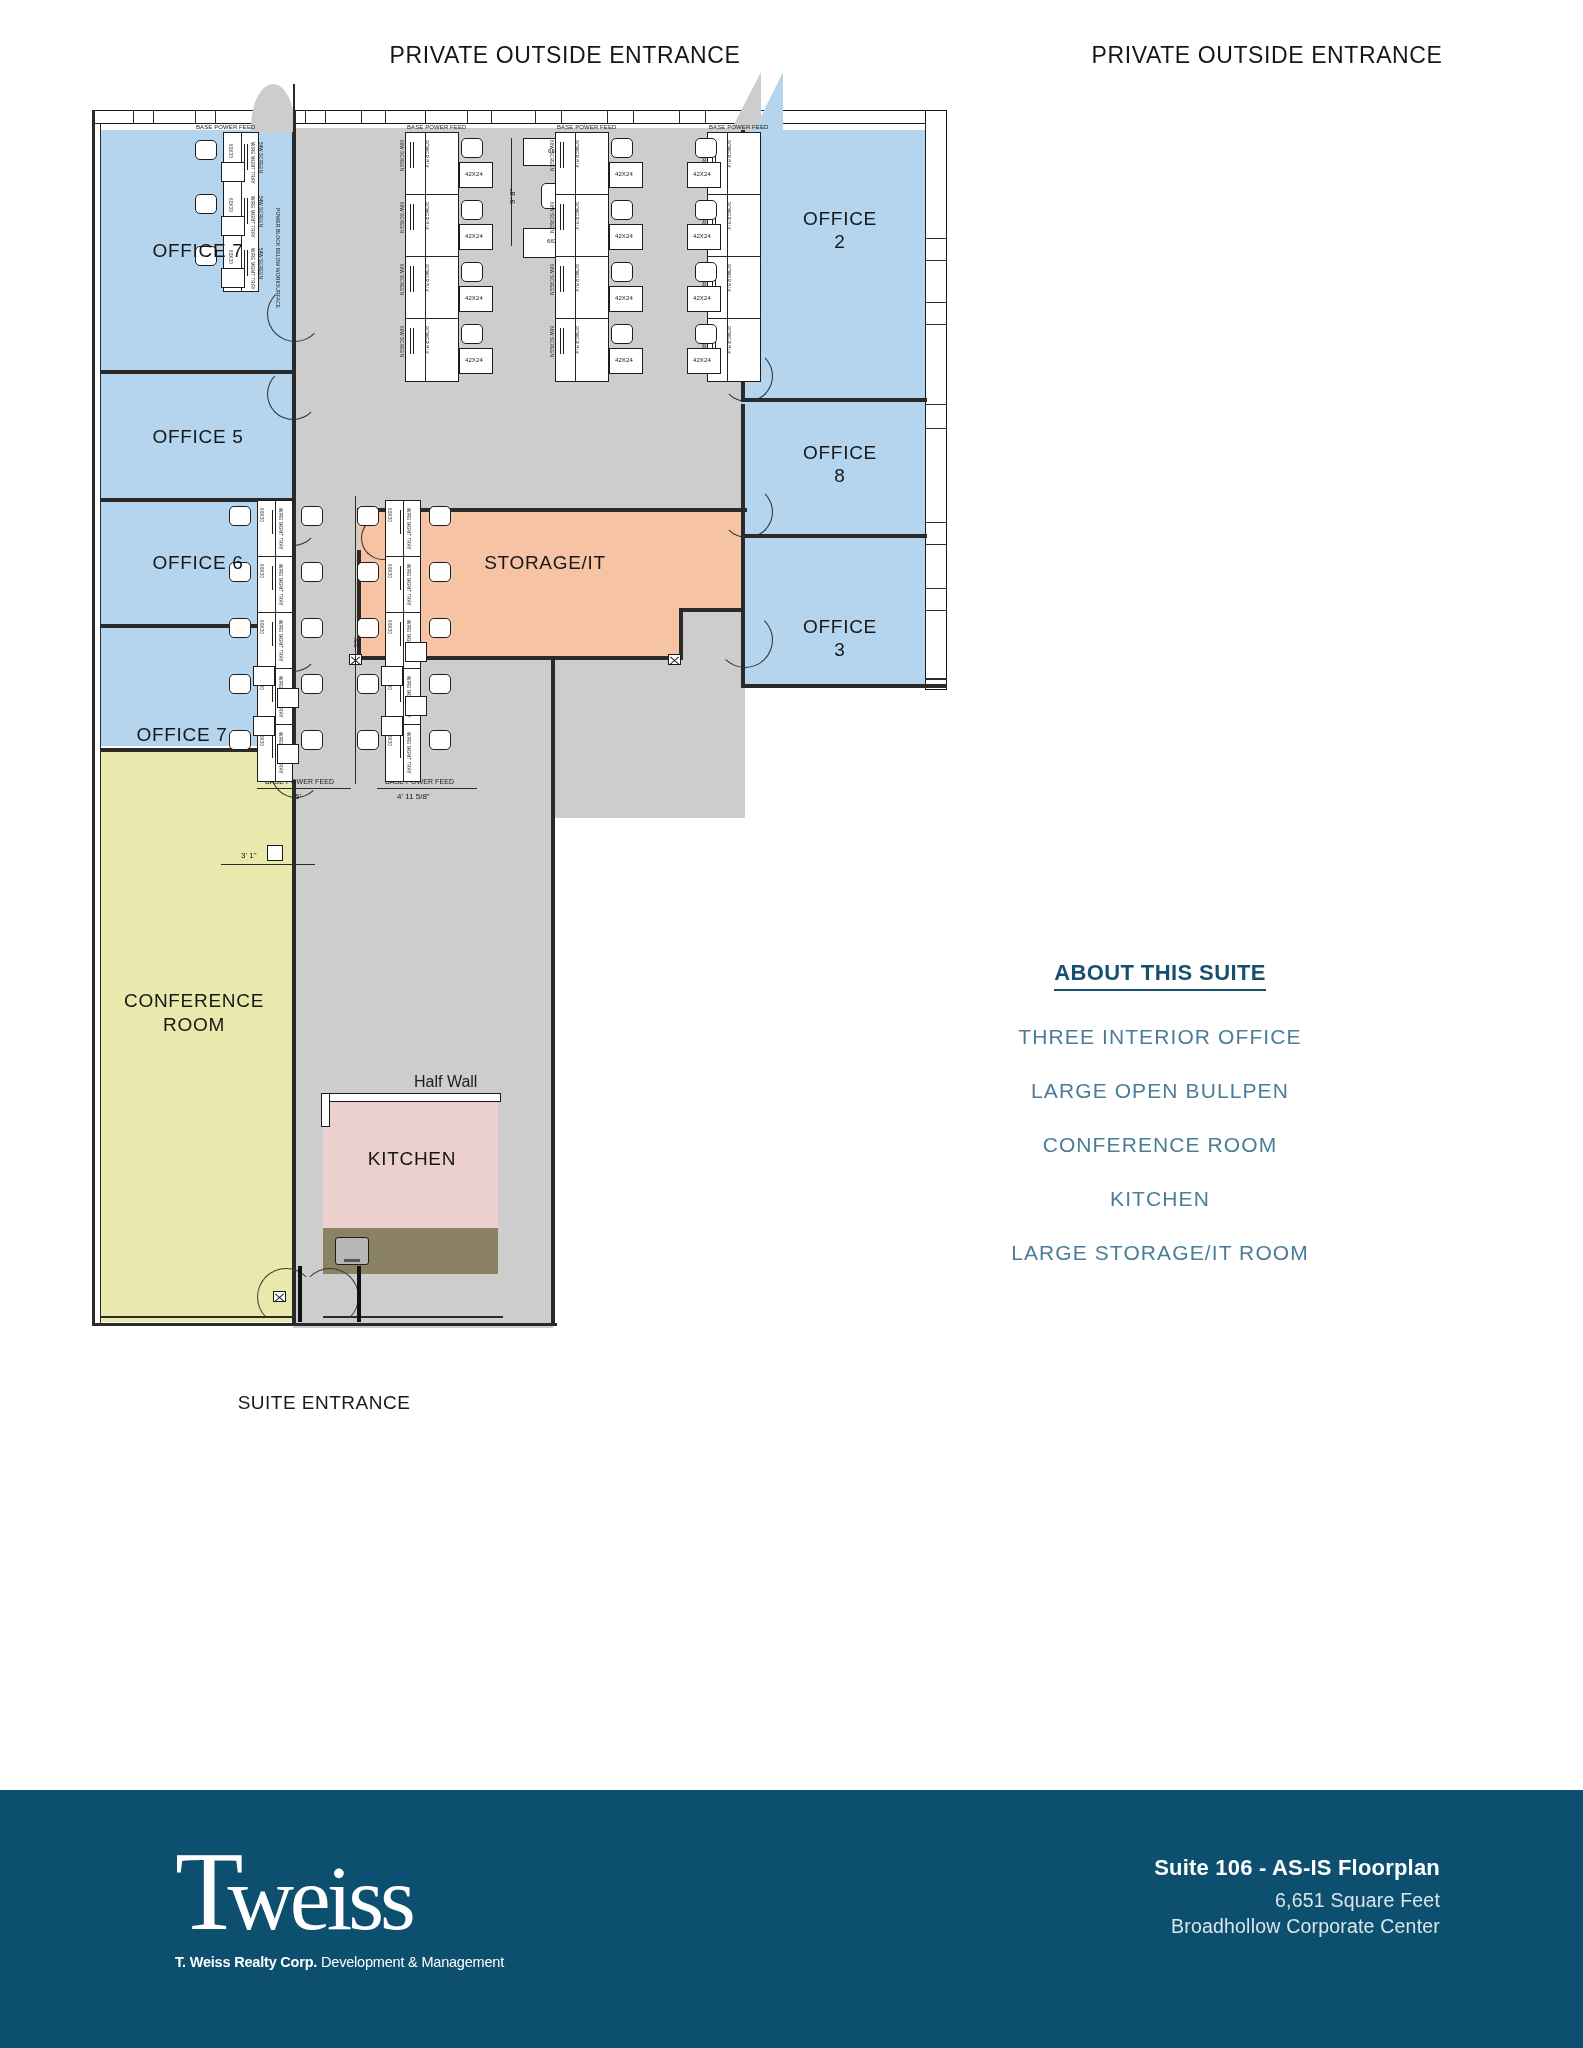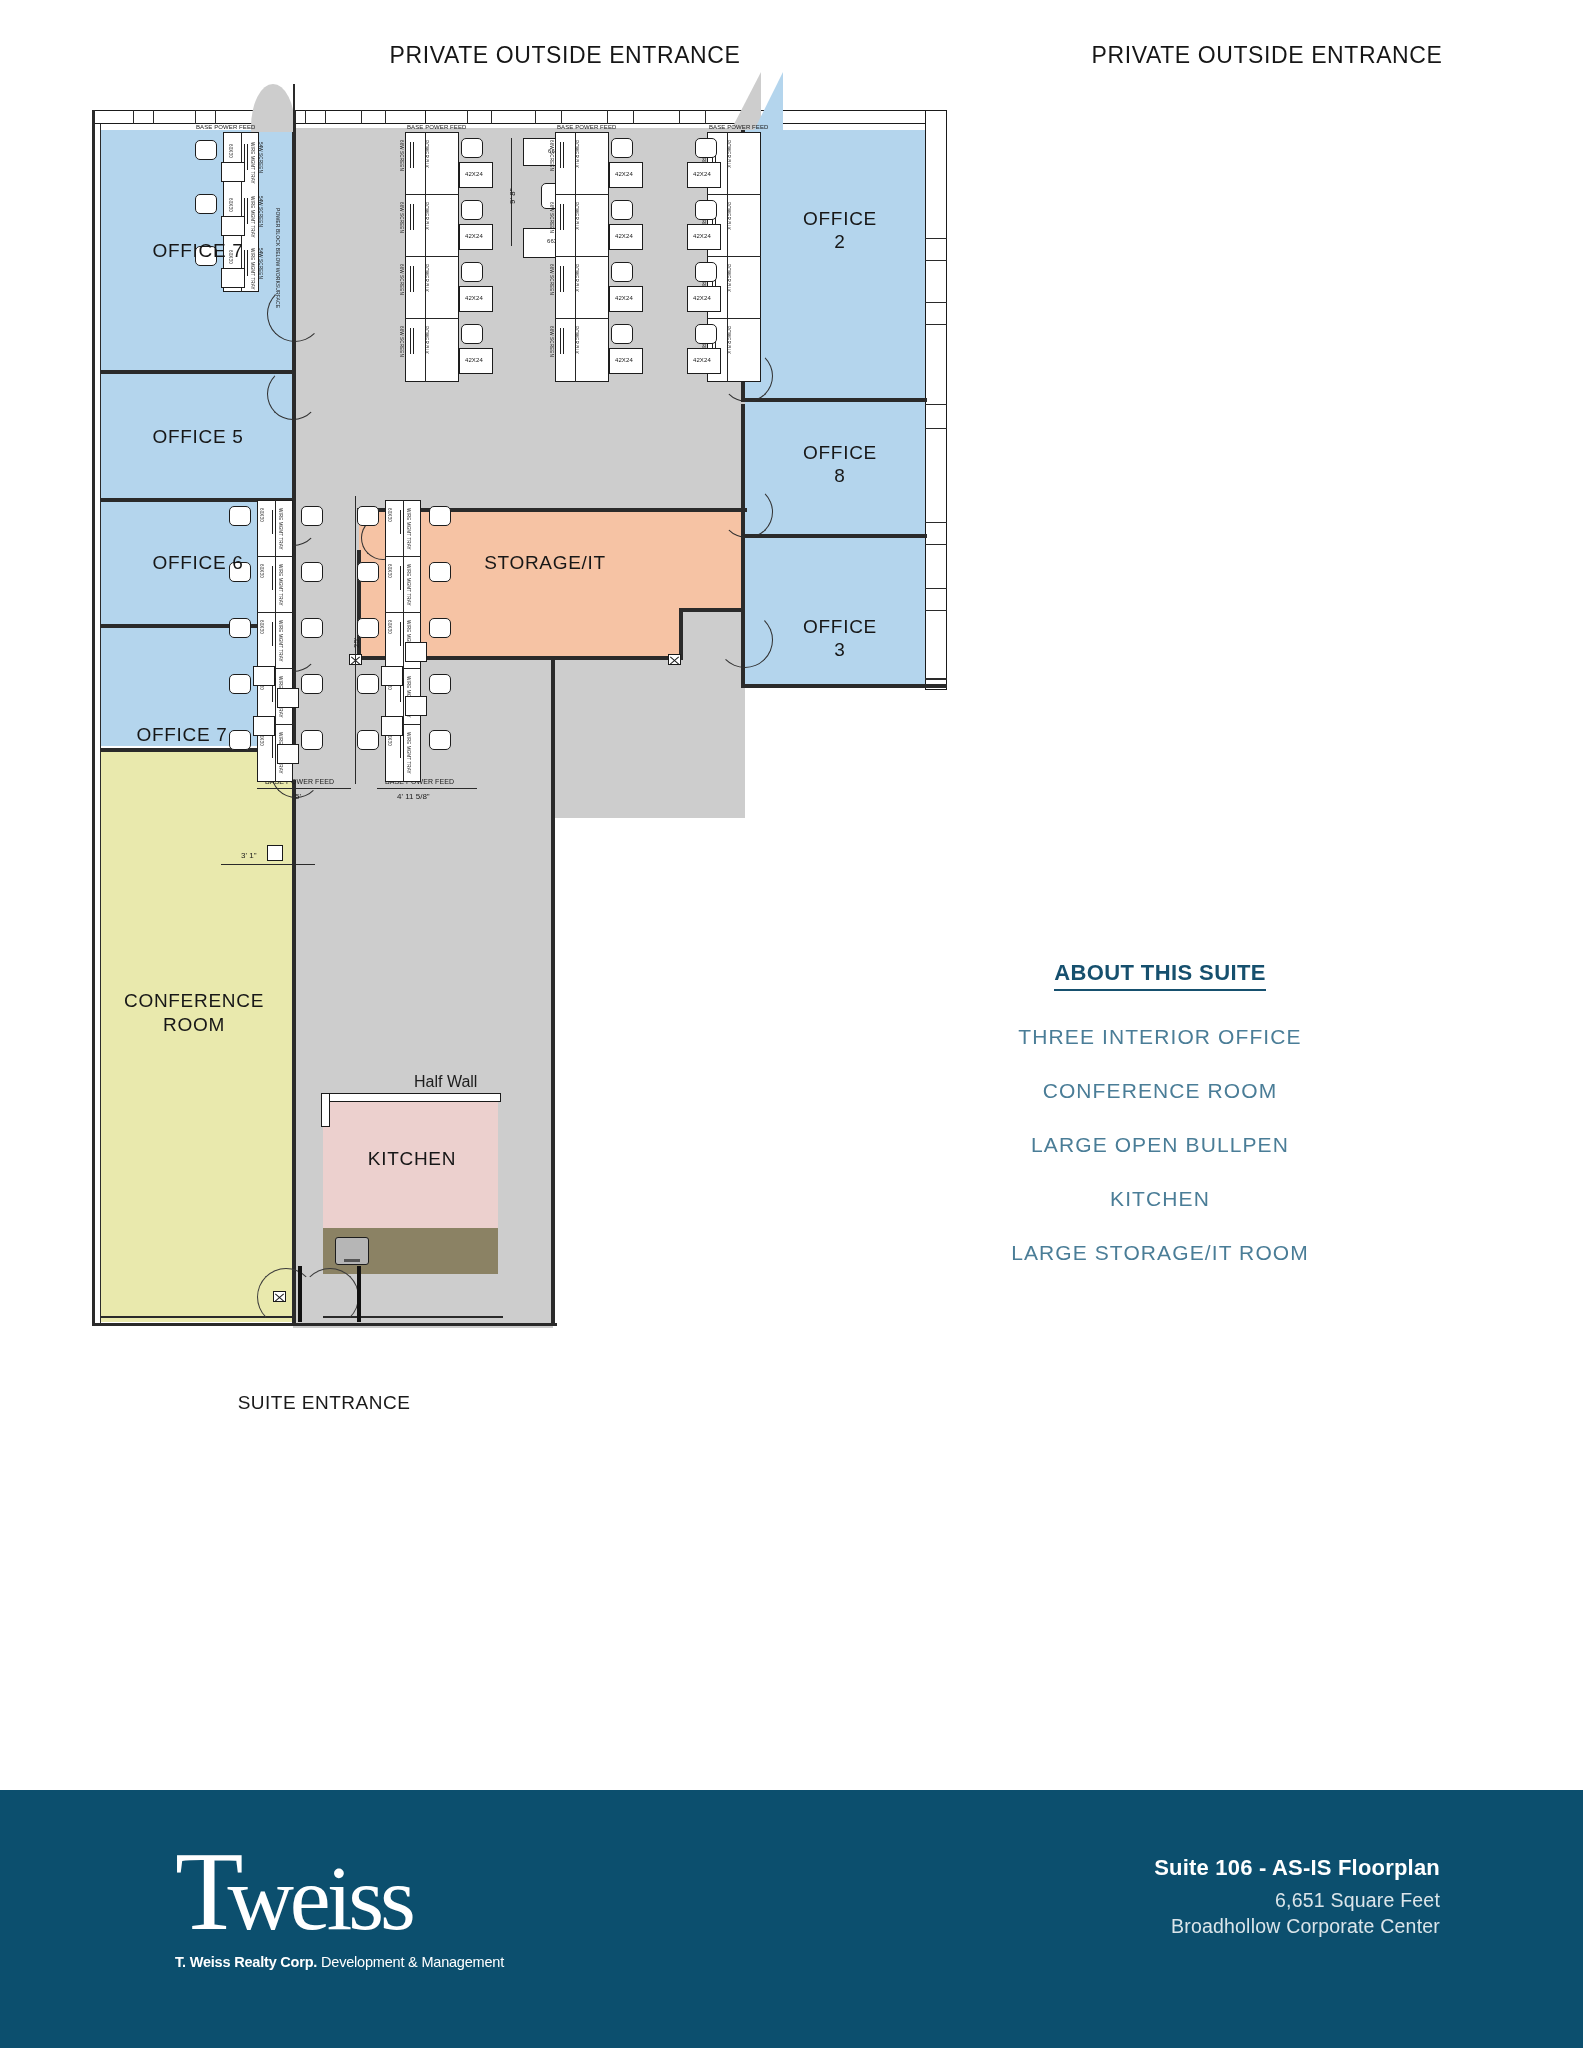--- a/index.html
+++ b/index.html
@@ -499,22 +499,22 @@
     <div class="room-label" style="left:317px; top:1040px;">KITCHEN</div>
     <div class="txt" style="left:319px; top:955px; font-size:16px; color:#1d1d1d;">Half Wall</div>
   </div>
 
   <div class="txt center" style="left:324px; top:1392px; font-size:19px; letter-spacing:.5px;">SUITE ENTRANCE</div>
 
   <div id="about">
     <h2>ABOUT THIS SUITE</h2>
     <ul>
       <li>THREE INTERIOR OFFICE</li>
+      <li>LARGE OPEN BULLPEN</li>
       <li>CONFERENCE ROOM</li>
-      <li>LARGE OPEN BULLPEN</li>
       <li>KITCHEN</li>
       <li>LARGE STORAGE/IT ROOM</li>
     </ul>
   </div>
 </div>
 
 <div id="footer-bar"></div>
 
 <div id="logo-wrap">
   <div class="logo-mark"><span class="tee">T</span><span>weiss</span></div>

